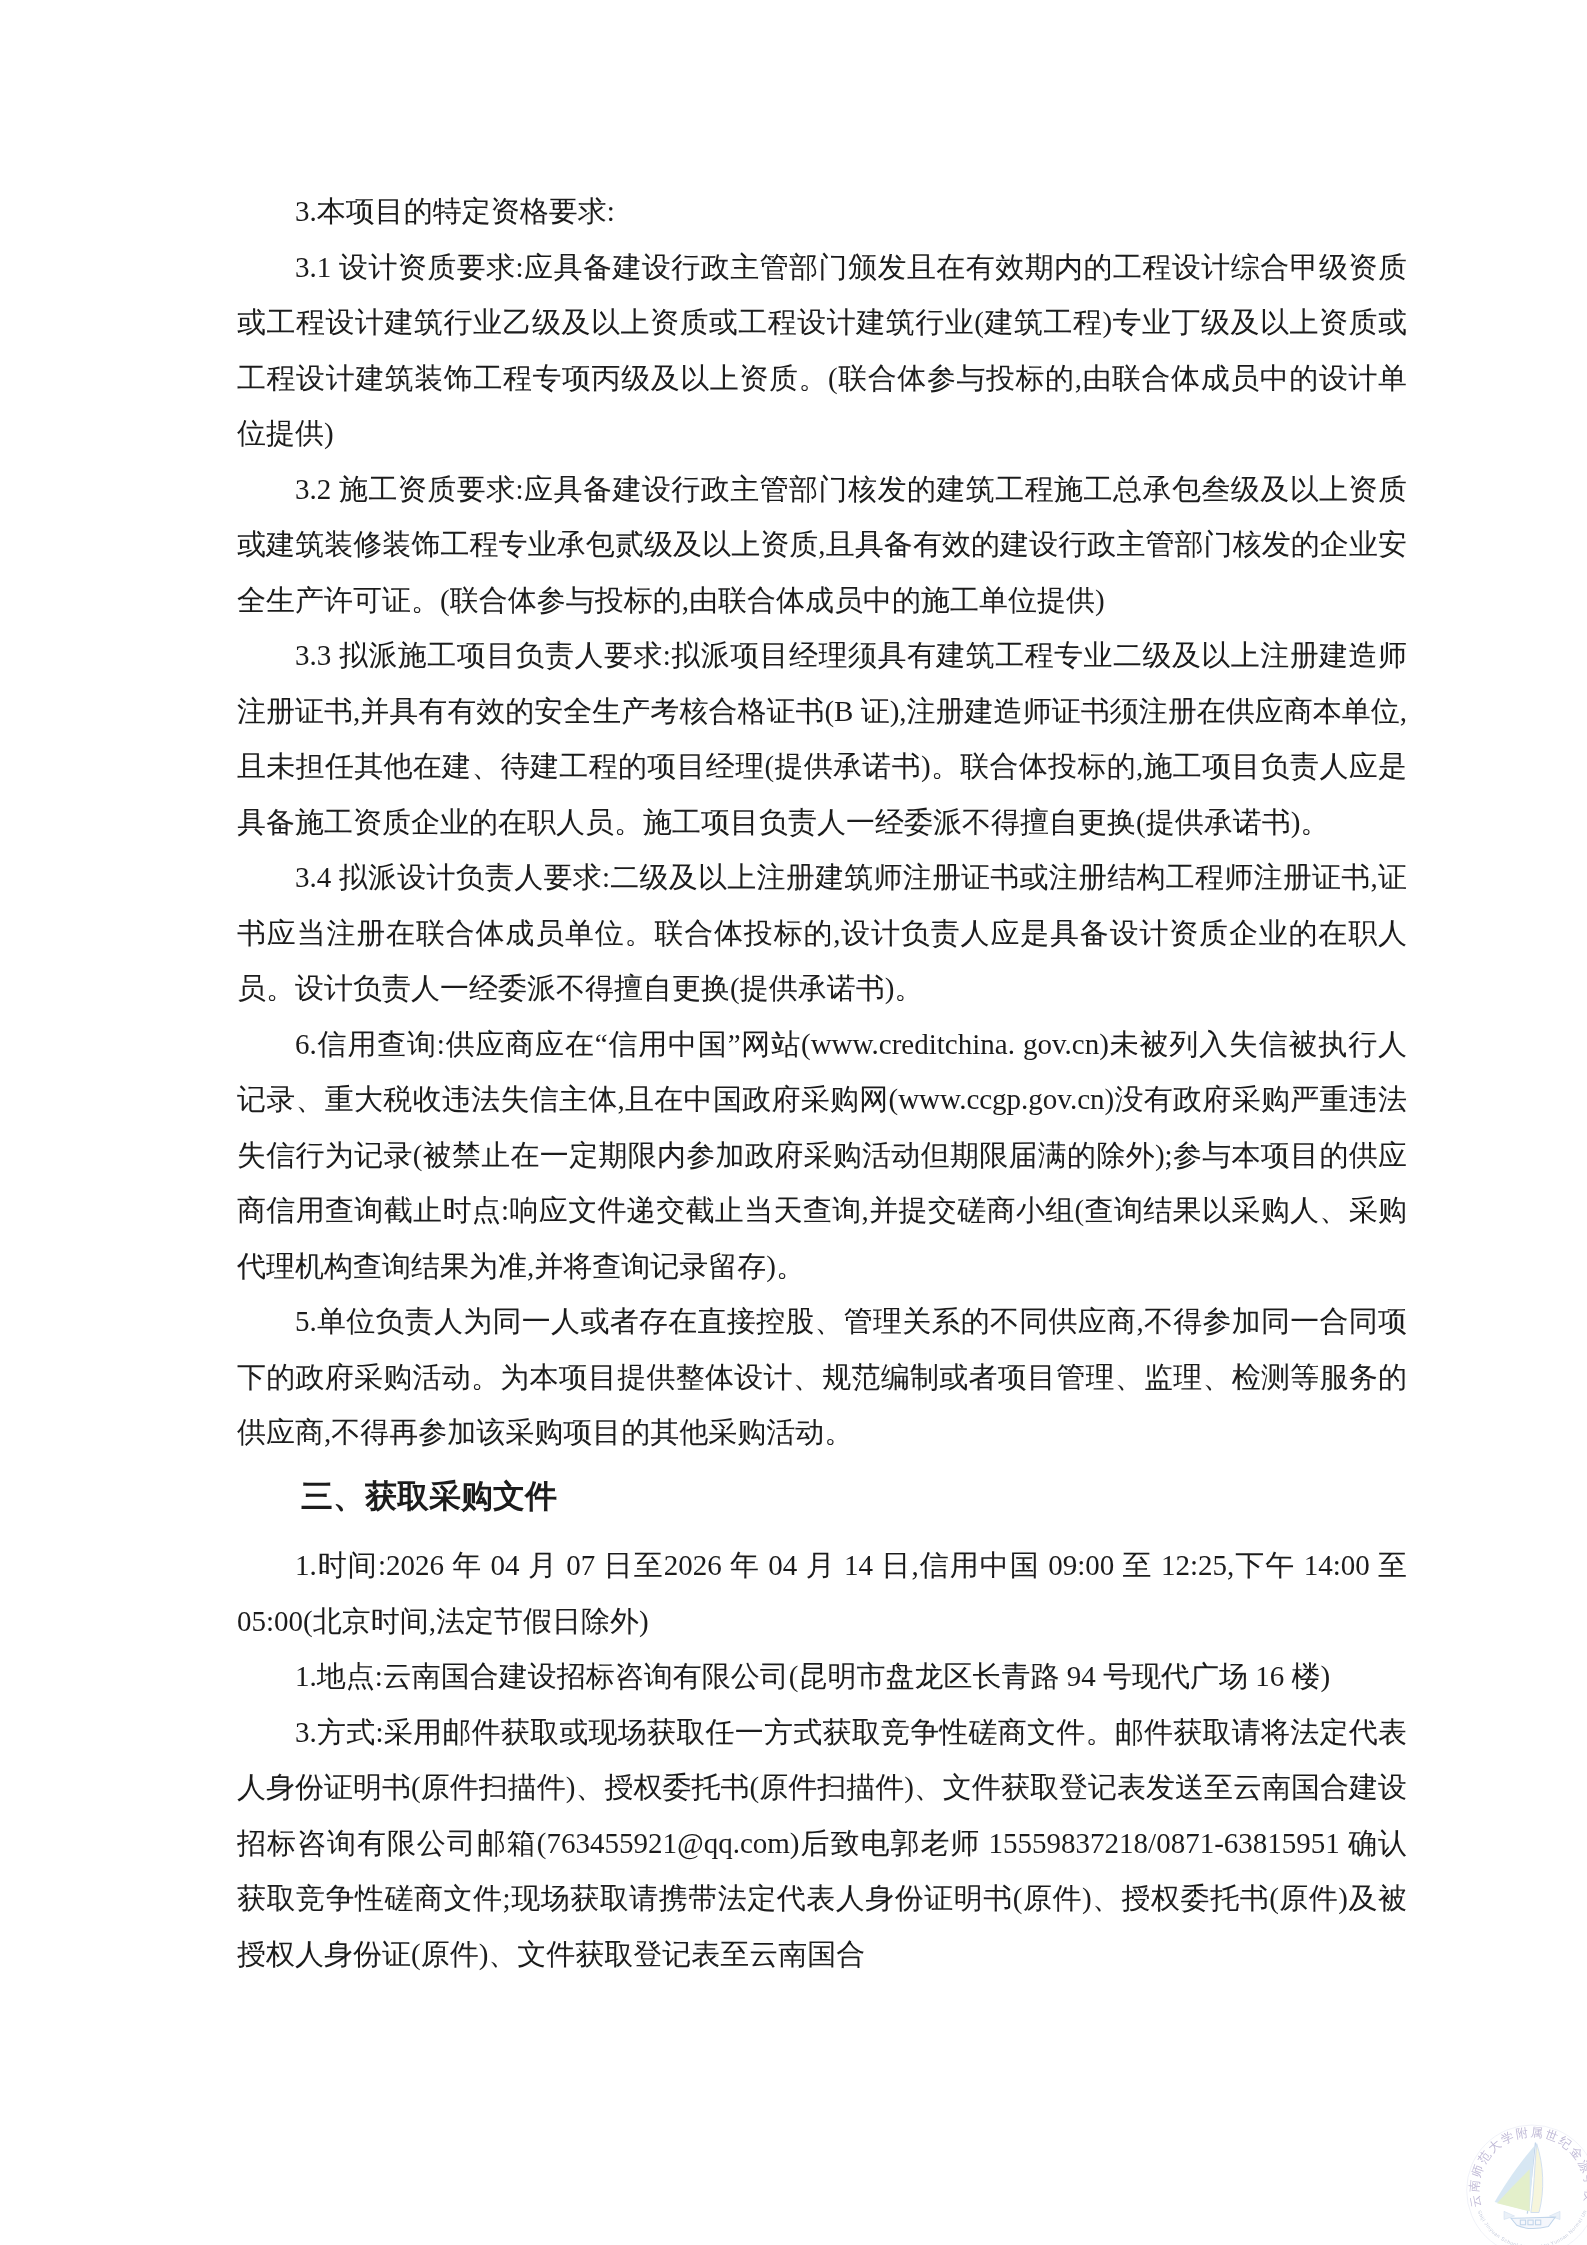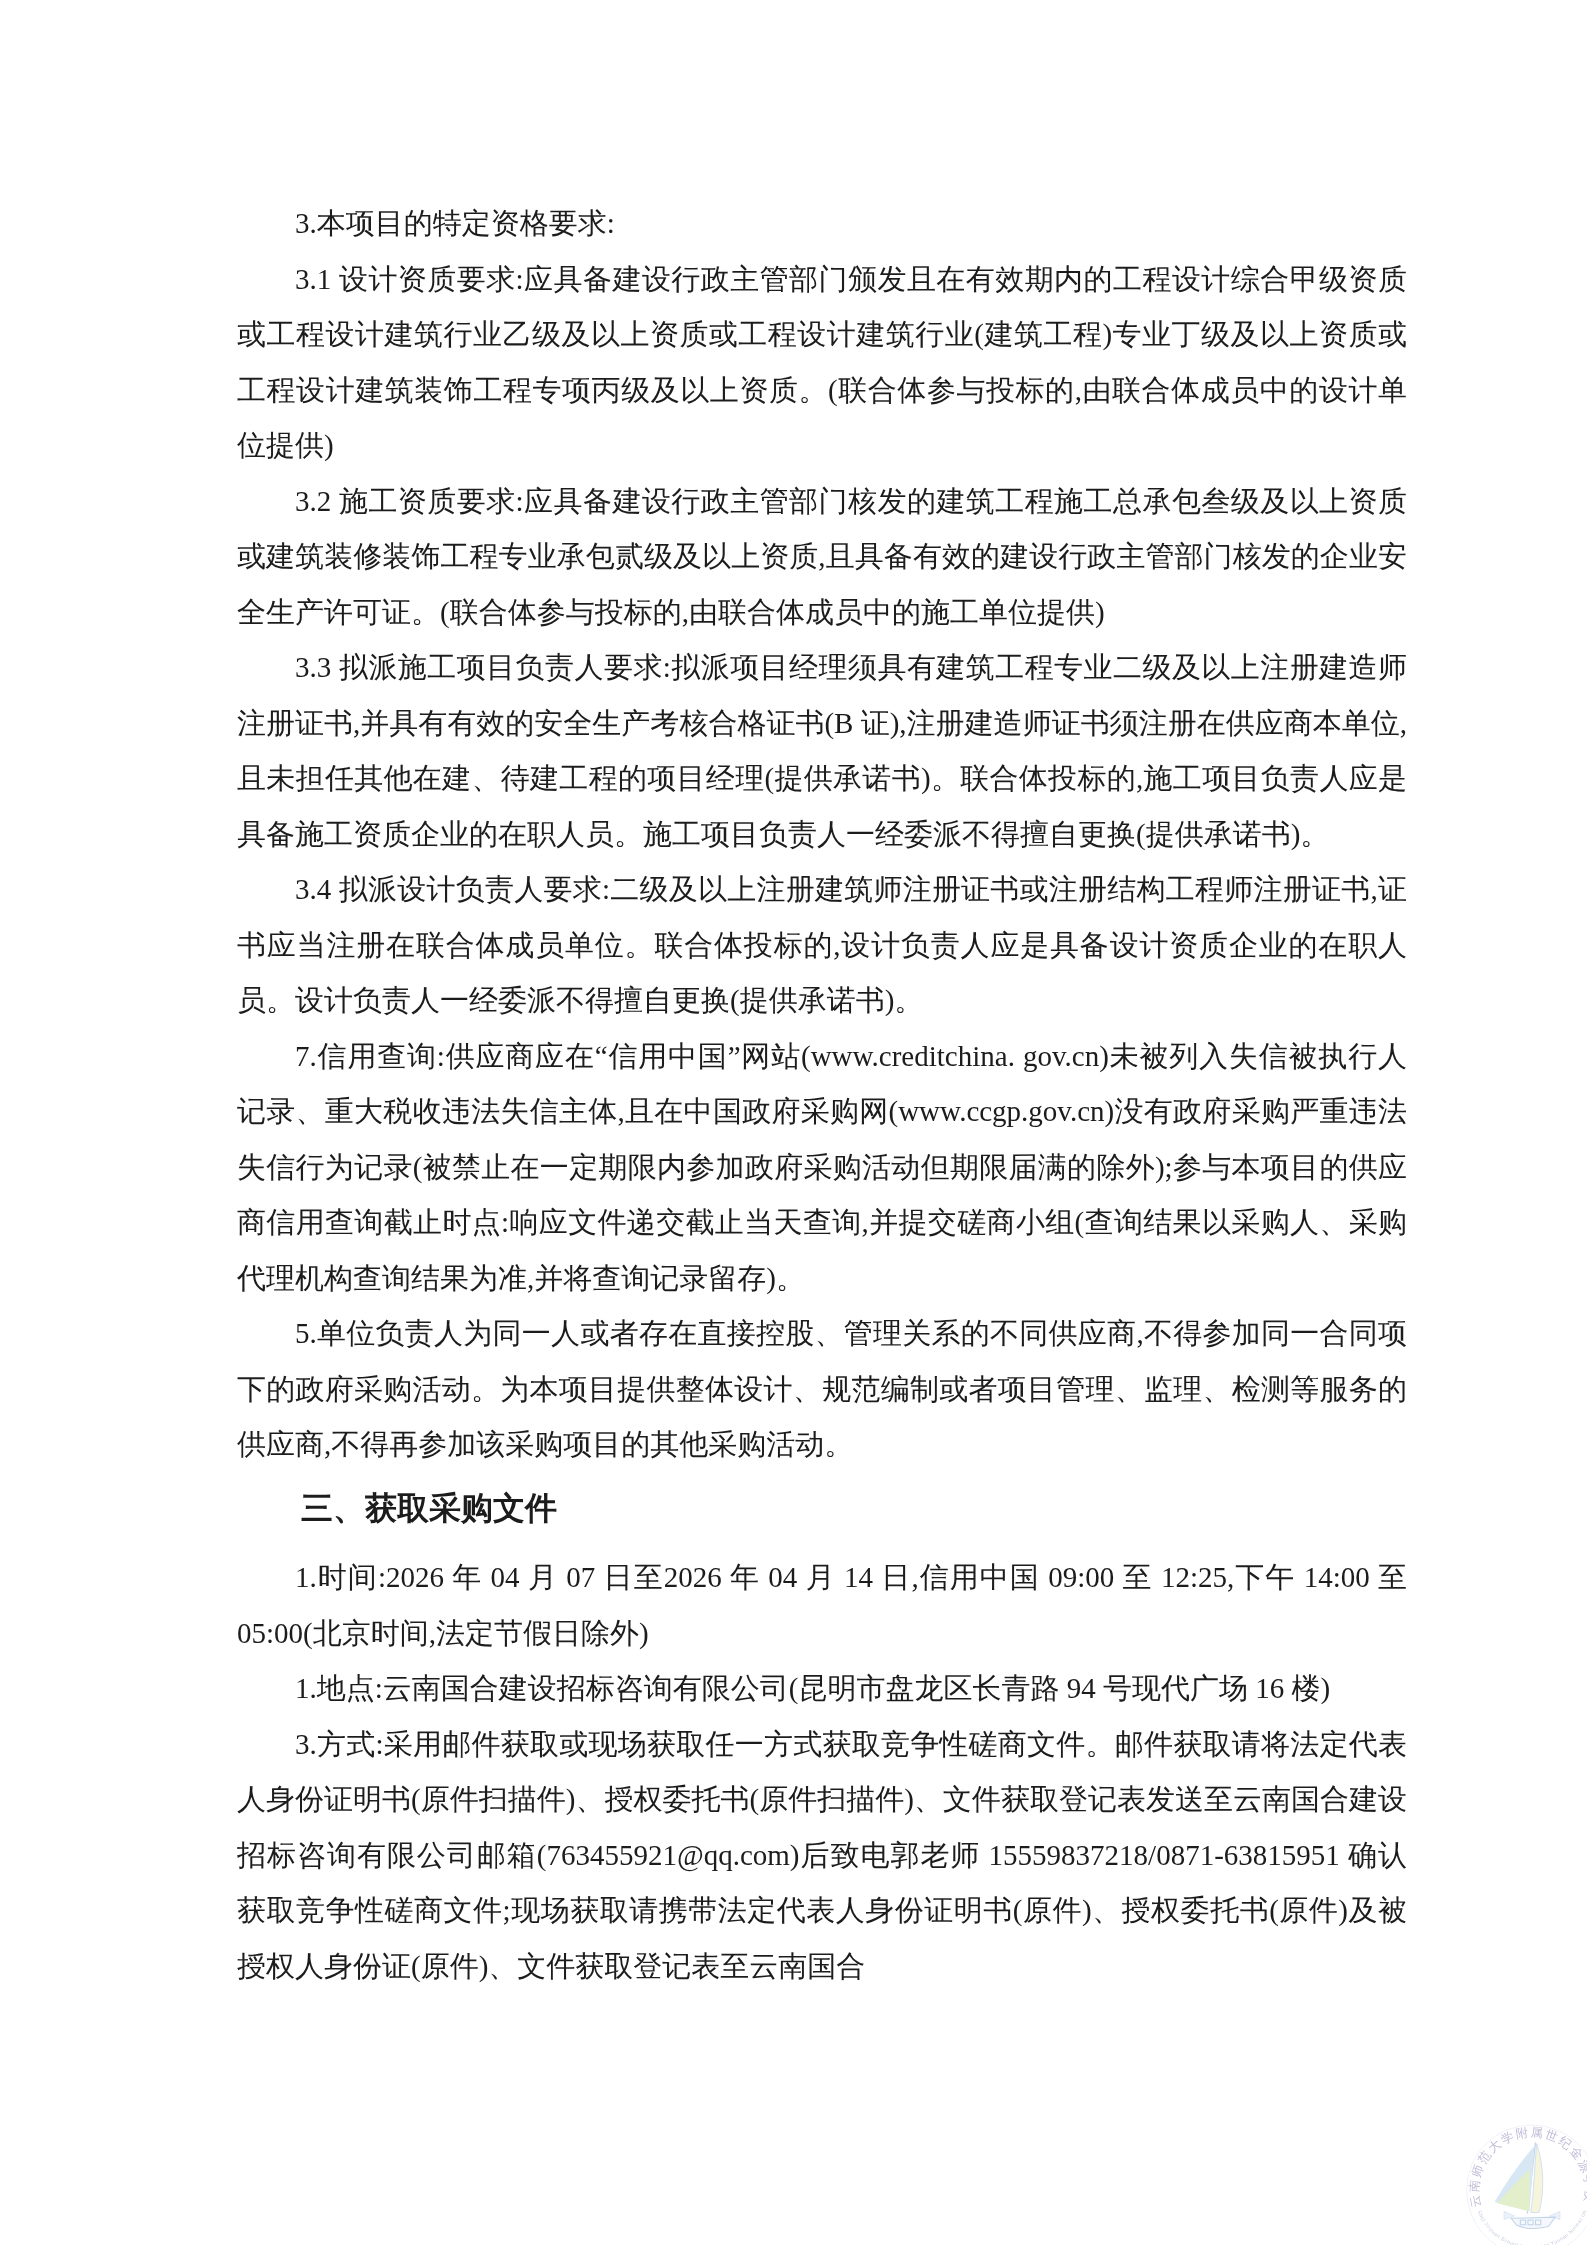--- a/index.html
+++ b/index.html
@@ -8,21 +8,21 @@
     width: 1587px;
     height: 2245px;
     background: #ffffff;
     overflow: hidden;
     font-family: "Liberation Serif", "DejaVu Serif", serif;
     color: #1c1c1c;
   }
   .doc-body {
     position: absolute;
     left: 237px;
-    top: 196px;
+    top: 184px;
     width: 1170px;
     font-size: 29px;
     line-height: 55.5px;
     text-align: justify;
     text-justify: inter-character;
   }
   .doc-body p { margin: 0; text-indent: 2em; }
   .doc-body p.heading {
     font-family: "Liberation Sans", "DejaVu Sans", sans-serif;
     font-weight: bold;
@@ -60,21 +60,21 @@
 <body>
 
 <div class="page">
 
   <div class="doc-body">
       <p class="para"><span>3.本项目的特定资格要求:</span></p>
       <p class="para"><span>3.1 设计资质要求:应具备建设行政主管部门颁发且在有效期内的工程设计综合甲级资质或工程设计建筑行业乙级及以上资质或工程设计建筑行业(建筑工程)专业丁级及以上资质或工程设计建筑装饰工程专项丙级及以上资质。(联合体参与投标的,由联合体成员中的设计单位提供)</span></p>
       <p class="para"><span>3.2 施工资质要求:应具备建设行政主管部门核发的建筑工程施工总承包叁级及以上资质或建筑装修装饰工程专业承包贰级及以上资质,且具备有效的建设行政主管部门核发的企业安全生产许可证。(联合体参与投标的,由联合体成员中的施工单位提供)</span></p>
       <p class="para"><span>3.3 拟派施工项目负责人要求:拟派项目经理须具有建筑工程专业二级及以上注册建造师注册证书,并具有有效的安全生产考核合格证书(B 证),注册建造师证书须注册在供应商本单位,且未担任其他在建、待建工程的项目经理(提供承诺书)。联合体投标的,施工项目负责人应是具备施工资质企业的在职人员。施工项目负责人一经委派不得擅自更换(提供承诺书)。</span></p>
       <p class="para"><span>3.4 拟派设计负责人要求:二级及以上注册建筑师注册证书或注册结构工程师注册证书,证书应当注册在联合体成员单位。联合体投标的,设计负责人应是具备设计资质企业的在职人员。设计负责人一经委派不得擅自更换(提供承诺书)。</span></p>
-      <p class="para"><span>7.信用查询:供应商应在“信用中国”网站(www.creditchina. gov.cn)未被列入失信被执行人记录、重大税收违法失信主体,且在中国政府采购网(www.ccgp.gov.cn)没有政府采购严重违法失信行为记录(被禁止在一定期限内参加政府采购活动但期限届满的除外);参与本项目的供应商信用查询截止时点:响应文件递交截止当天查询,并提交磋商小组(查询结果以采购人、采购代理机构查询结果为准,并将查询记录留存)。</span></p>
+      <p class="para"><span>6.信用查询:供应商应在“信用中国”网站(www.creditchina. gov.cn)未被列入失信被执行人记录、重大税收违法失信主体,且在中国政府采购网(www.ccgp.gov.cn)没有政府采购严重违法失信行为记录(被禁止在一定期限内参加政府采购活动但期限届满的除外);参与本项目的供应商信用查询截止时点:响应文件递交截止当天查询,并提交磋商小组(查询结果以采购人、采购代理机构查询结果为准,并将查询记录留存)。</span></p>
       <p class="para"><span>5.单位负责人为同一人或者存在直接控股、管理关系的不同供应商,不得参加同一合同项下的政府采购活动。为本项目提供整体设计、规范编制或者项目管理、监理、检测等服务的供应商,不得再参加该采购项目的其他采购活动。</span></p>
       <p class="heading"><span>三、获取采购文件</span></p>
       <p class="para"><span>1.时间:</span><span class="u">2026 年 04 月 07 日</span><span>至</span><span class="u">2026 年 04 月 14 日</span><span>,信用中国 </span><span class="u">09:00</span><span> 至 </span><span class="u">12:25</span><span>,下午 </span><span class="u">14:00</span><span> 至 </span><span class="u">05:00</span><span>(北京时间,法定节假日除外)</span></p>
       <p class="para"><span>1.地点:</span><span class="u">云南国合建设招标咨询有限公司(昆明市盘龙区长青路 94 号现代广场 16 楼)</span></p>
       <p class="para"><span>3.方式:采用邮件获取或现场获取任一方式获取竞争性磋商文件。邮件获取请将法定代表人身份证明书(原件扫描件)、授权委托书(原件扫描件)、文件获取登记表发送至云南国合建设招标咨询有限公司邮箱(763455921@qq.com)后致电郭老师 15559837218/0871-63815951 确认获取竞争性磋商文件;现场获取请携带法定代表人身份证明书(原件)、授权委托书(原件)及被授权人身份证(原件)、文件获取登记表至云南国合</span></p>
     </div>
 
   <svg class="seal" viewBox="0 0 120 120" xmlns="http://www.w3.org/2000/svg" aria-hidden="true">
     <defs>
       <path id="arcTop" d="M 16.8 77.6 A 46 46 0 1 1 103.2 77.7" fill="none"></path>

